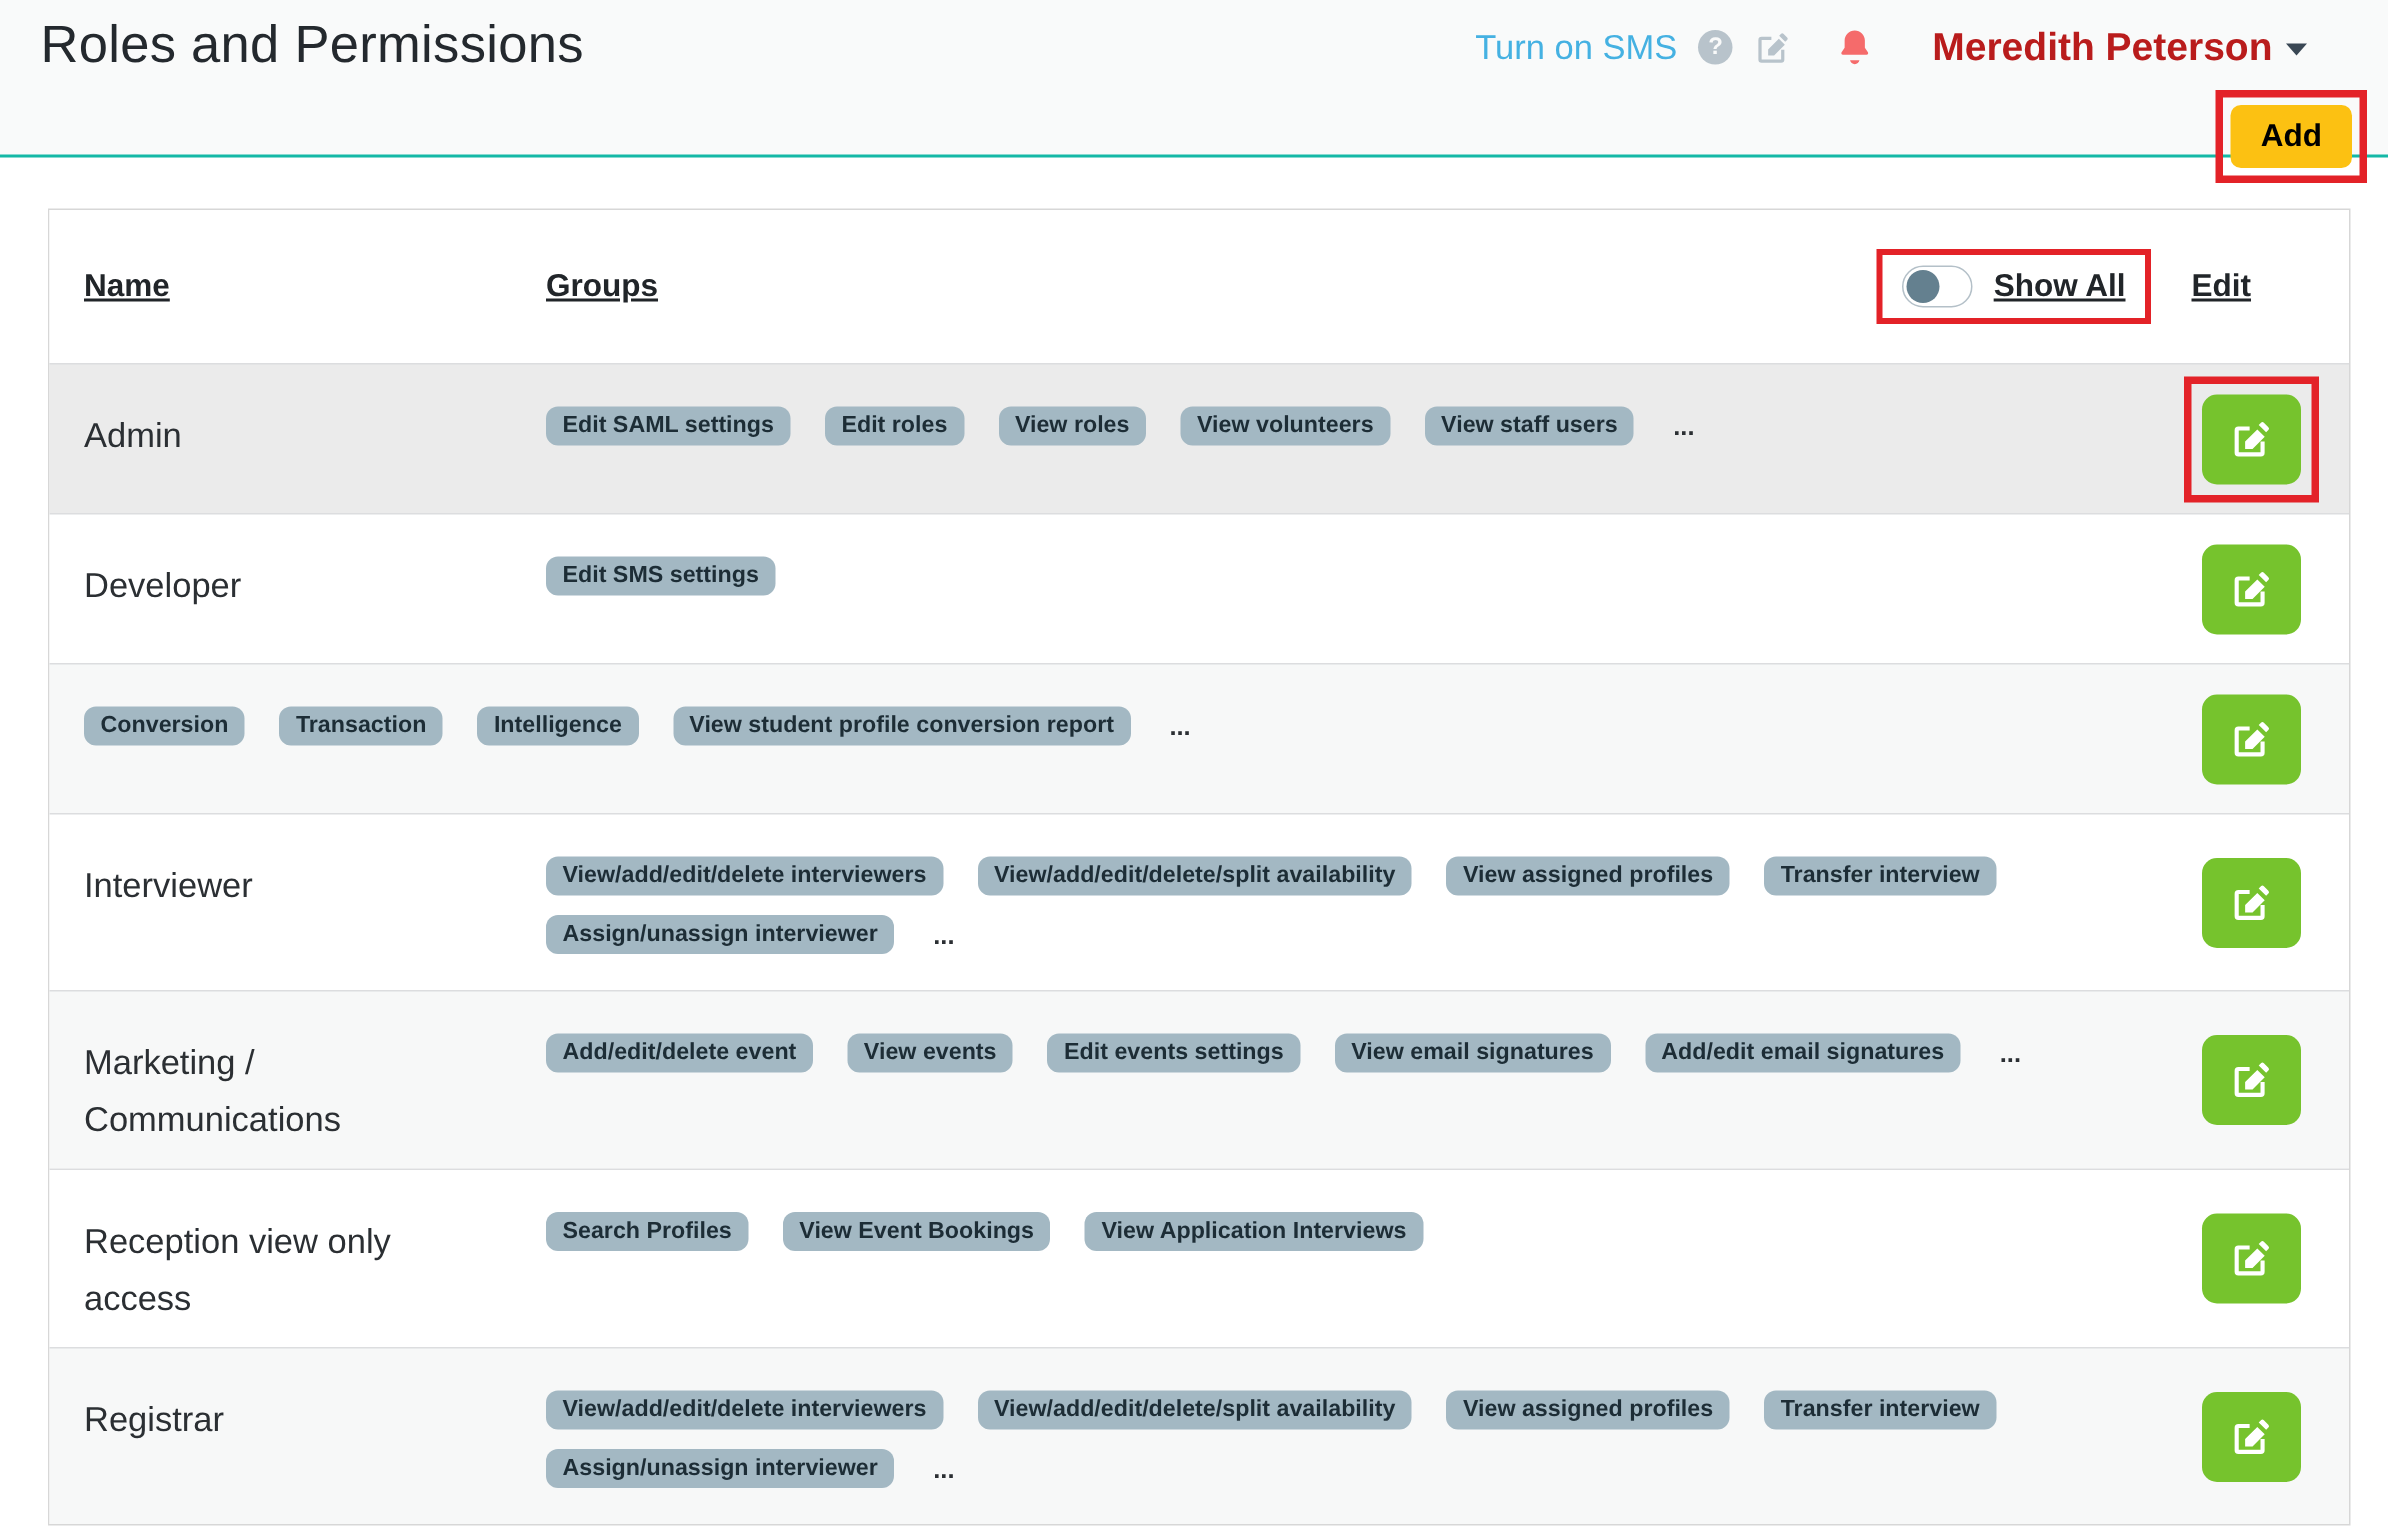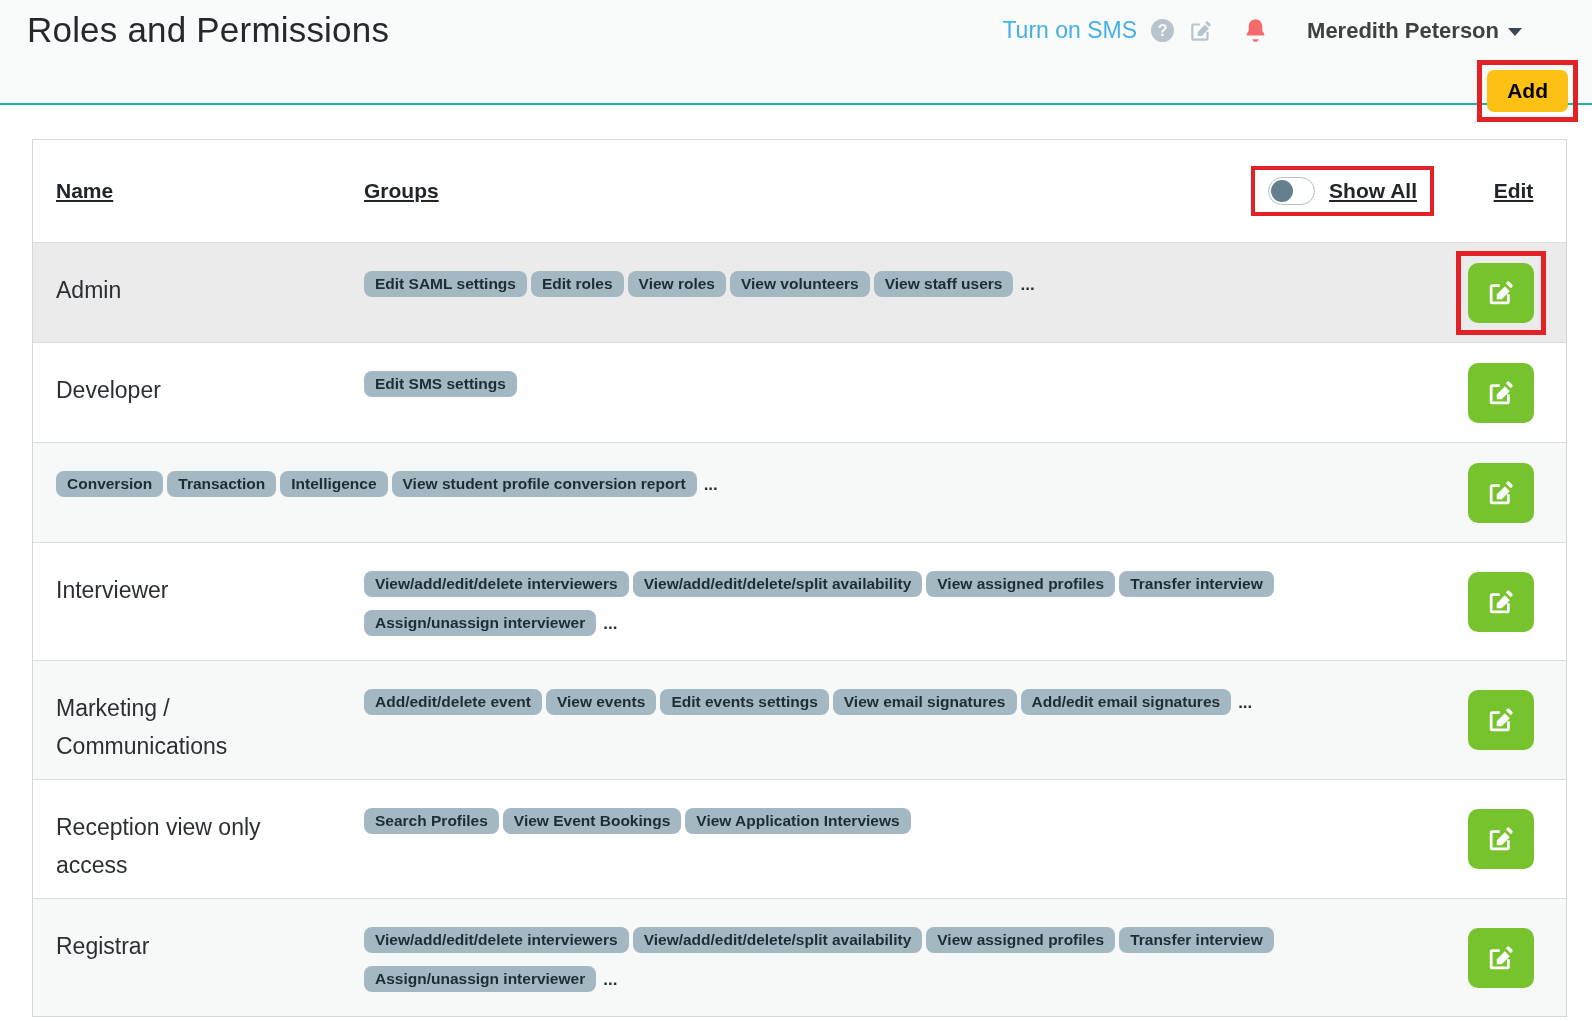--- a/index.html
+++ b/index.html
@@ -2,58 +2,58 @@
 <html><head>
 <meta charset="utf-8">
 <style>
   * { margin:0; padding:0; box-sizing:border-box; }
   html,body { width:1592px; height:1021px; overflow:hidden; background:#ffffff;
               font-family:"Liberation Sans","DejaVu Sans",sans-serif; color:#212529; }
 
   
   .topbar { position:relative; height:105px; background:#f9fafa; border-bottom:2px solid #14b8a6; }
   .page-title { position:absolute; left:27px; top:10px; font-size:35px; font-weight:300; color:#24292e; letter-spacing:.2px; }
-  .topbar-right { position:absolute; right:70px; top:16px; display:flex; align-items:center; gap:14px; }
+  .topbar-right { position:absolute; right:54px; top:16px; display:flex; align-items:center; gap:14px; }
   .sms-link { color:#45b1e2; font-size:23px; font-weight:400; cursor:pointer; }
   .help-icon { width:23px; height:23px; border-radius:50%; background:#b8c3cb; color:#f9fafa;
                font-size:16px; font-weight:700; display:flex; align-items:center; justify-content:center; }
   .pencil-gray { width:26px; height:26px; }
   .bell { width:27px; height:29px; margin-left:14px; }
   .user { display:flex; align-items:center; gap:9px; margin-left:24px; cursor:pointer; }
-  .user-name { font-size:22px; font-weight:700; color:#404040; }
+  .user-name { font-size:26px; font-weight:700; color:#b91c1c; }
   .caret { width:0; height:0; border-left:7px solid transparent; border-right:7px solid transparent;
            border-top:8px solid #3a4754; margin-top:3px; }
 
   
   .add-box { position:absolute; top:60px; right:14px; border:5px solid #e32228; padding:5px; background:transparent; }
   .add-btn { background:#fcc112; border:none; border-radius:7px; padding:9px 20px;
              font-family:inherit; font-size:21px; font-weight:700; color:#000000; cursor:pointer; }
 
   
   .table { margin:34px 25px 0 32px; border:1px solid #d7d7d7; background:#fff; }
   .thead { display:flex; align-items:center; background:#ffffff;text-decoration:underline; }
   .th { font-size:21px; font-weight:700; color:#212529; padding:26px 0; }
   .col-name  { width:308px; padding-left:23px; }
   .col-groups{ flex:1; display:flex; align-items:center; justify-content:space-between; padding-left:23px; }
-  .col-edit  { width:130px; padding-left:25px;text-align:center; }
+  .col-edit  { width:130px; padding-left:25px; }
 
   .toggle-box { display:inline-flex; align-items:center; gap:14px; border:4px solid #e32228;
                 padding:7px 13px; margin-right:2px; }
   .toggle { width:47px; height:28px; border:1px solid #b4c0c8; border-radius:15px; background:#ffffff;
             position:relative; cursor:pointer; flex:none; }
   .toggle-knob { position:absolute; left:2px; top:2px; width:22px; height:22px; border-radius:50%; background:#64808f; }
   .toggle-label { font-size:21px; font-weight:700; color:#212529; white-space:nowrap; }
 
   .row { display:flex; border-top:1px solid #dcdddf; min-height:100px; background:#ffffff; }
   .row.stripe { background:#f7f8f8; }
   .row.hl { background:#ebebeb;justify-content:space-between; }
   .cell-name { width:308px; padding:28px 45px 14px 23px; font-size:23px; font-weight:400;
                color:#2b2f33; line-height:38px; }
   .cell-groups { flex:1; padding:28px 16px 24px 23px; display:flex; flex-wrap:wrap;
-                 gap:13px 4px; align-content:flex-start; align-items:flex-start; }
+                 gap:13px 23px; align-content:flex-start; align-items:flex-start; }
   .badge { background:#a3b8c3; color:#1d2d36; font-size:15.5px; font-weight:700;
            padding:4px 11px 5px; border-radius:8px; line-height:17px; white-space:nowrap; }
   .more-dots { font-size:17px; font-weight:700; color:#2b2f33; align-self:center; margin-left:3px; line-height:17px; }
   .cell-edit { width:130px; display:flex; align-items:center; justify-content:center; }
   .edit-btn { width:66px; height:60px; background:#76c32d; border:none; border-radius:10px;
               display:flex; align-items:center; justify-content:center; cursor:pointer; }
   .edit-btn svg { width:30px; height:30px; }
   .edit-hl-box { border:5px solid #e32228; padding:7px; background:transparent; }
 </style>
 </head>

